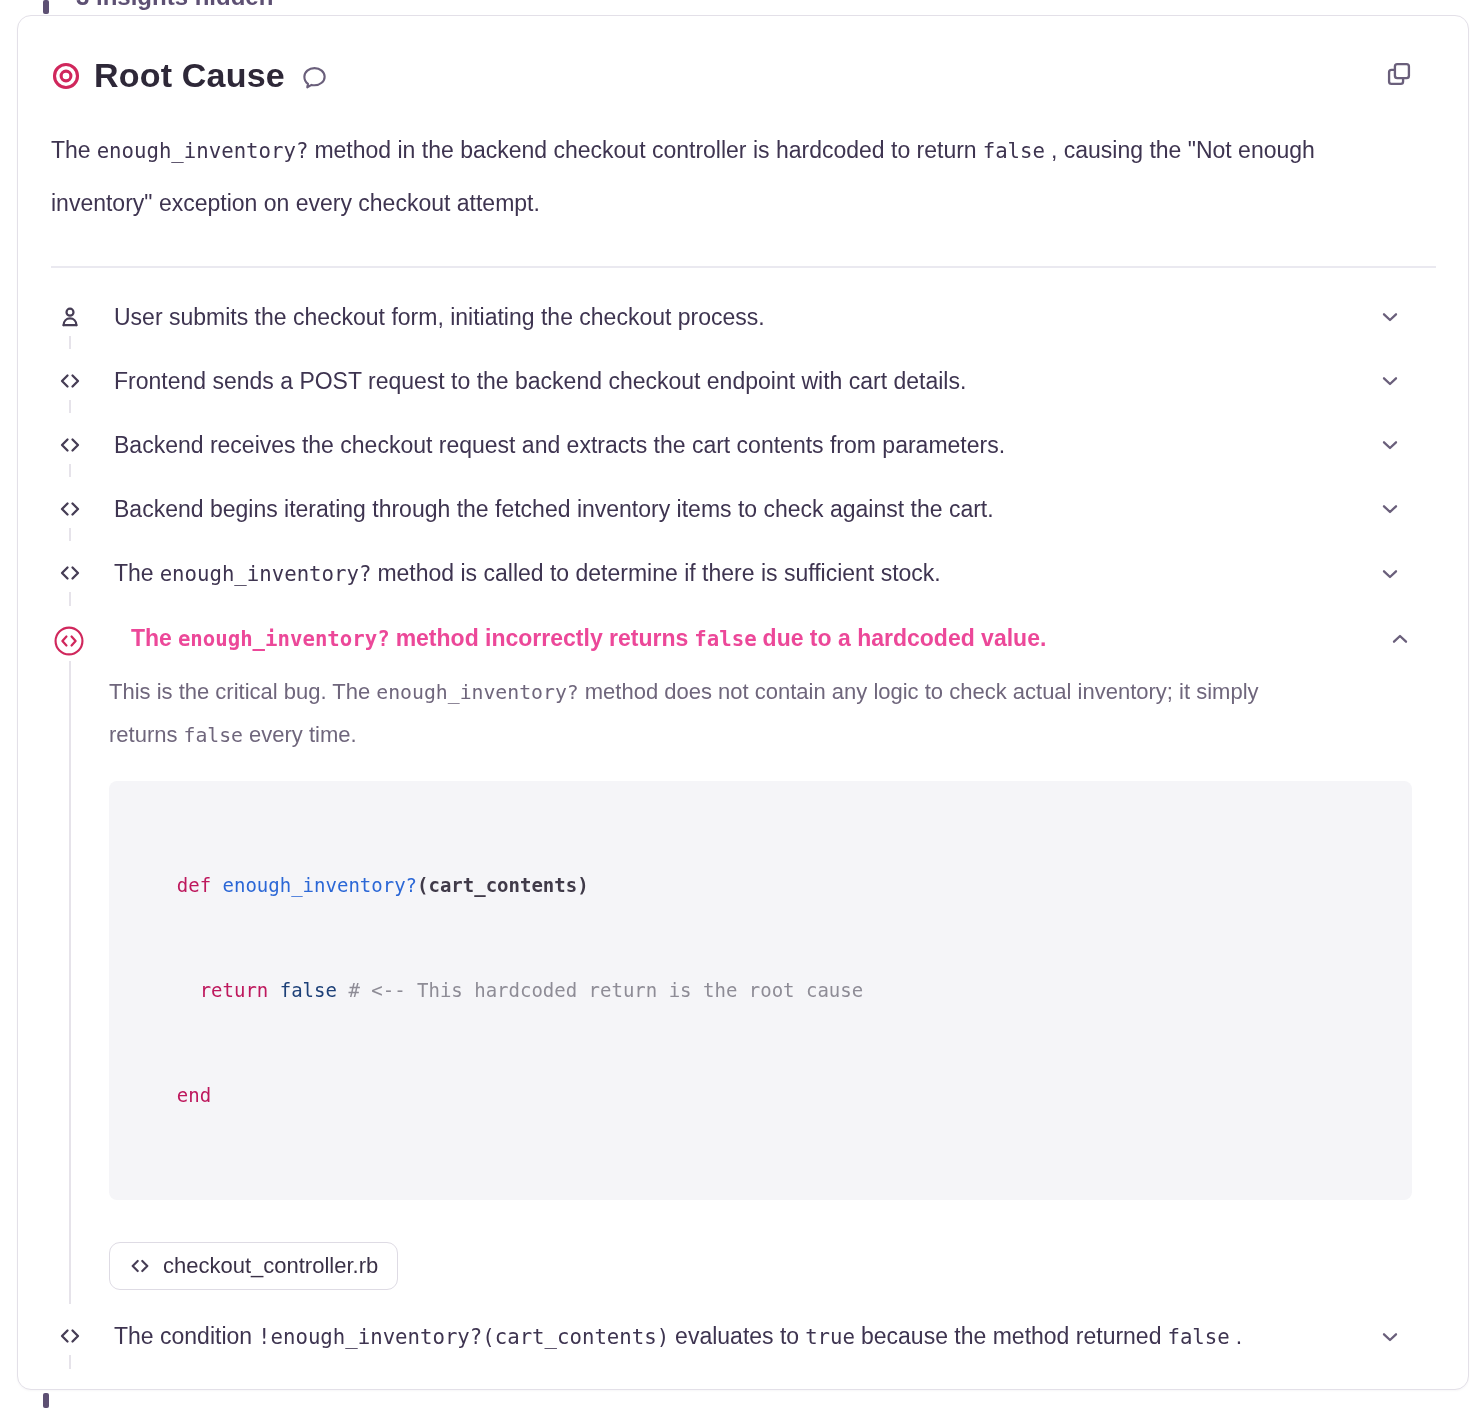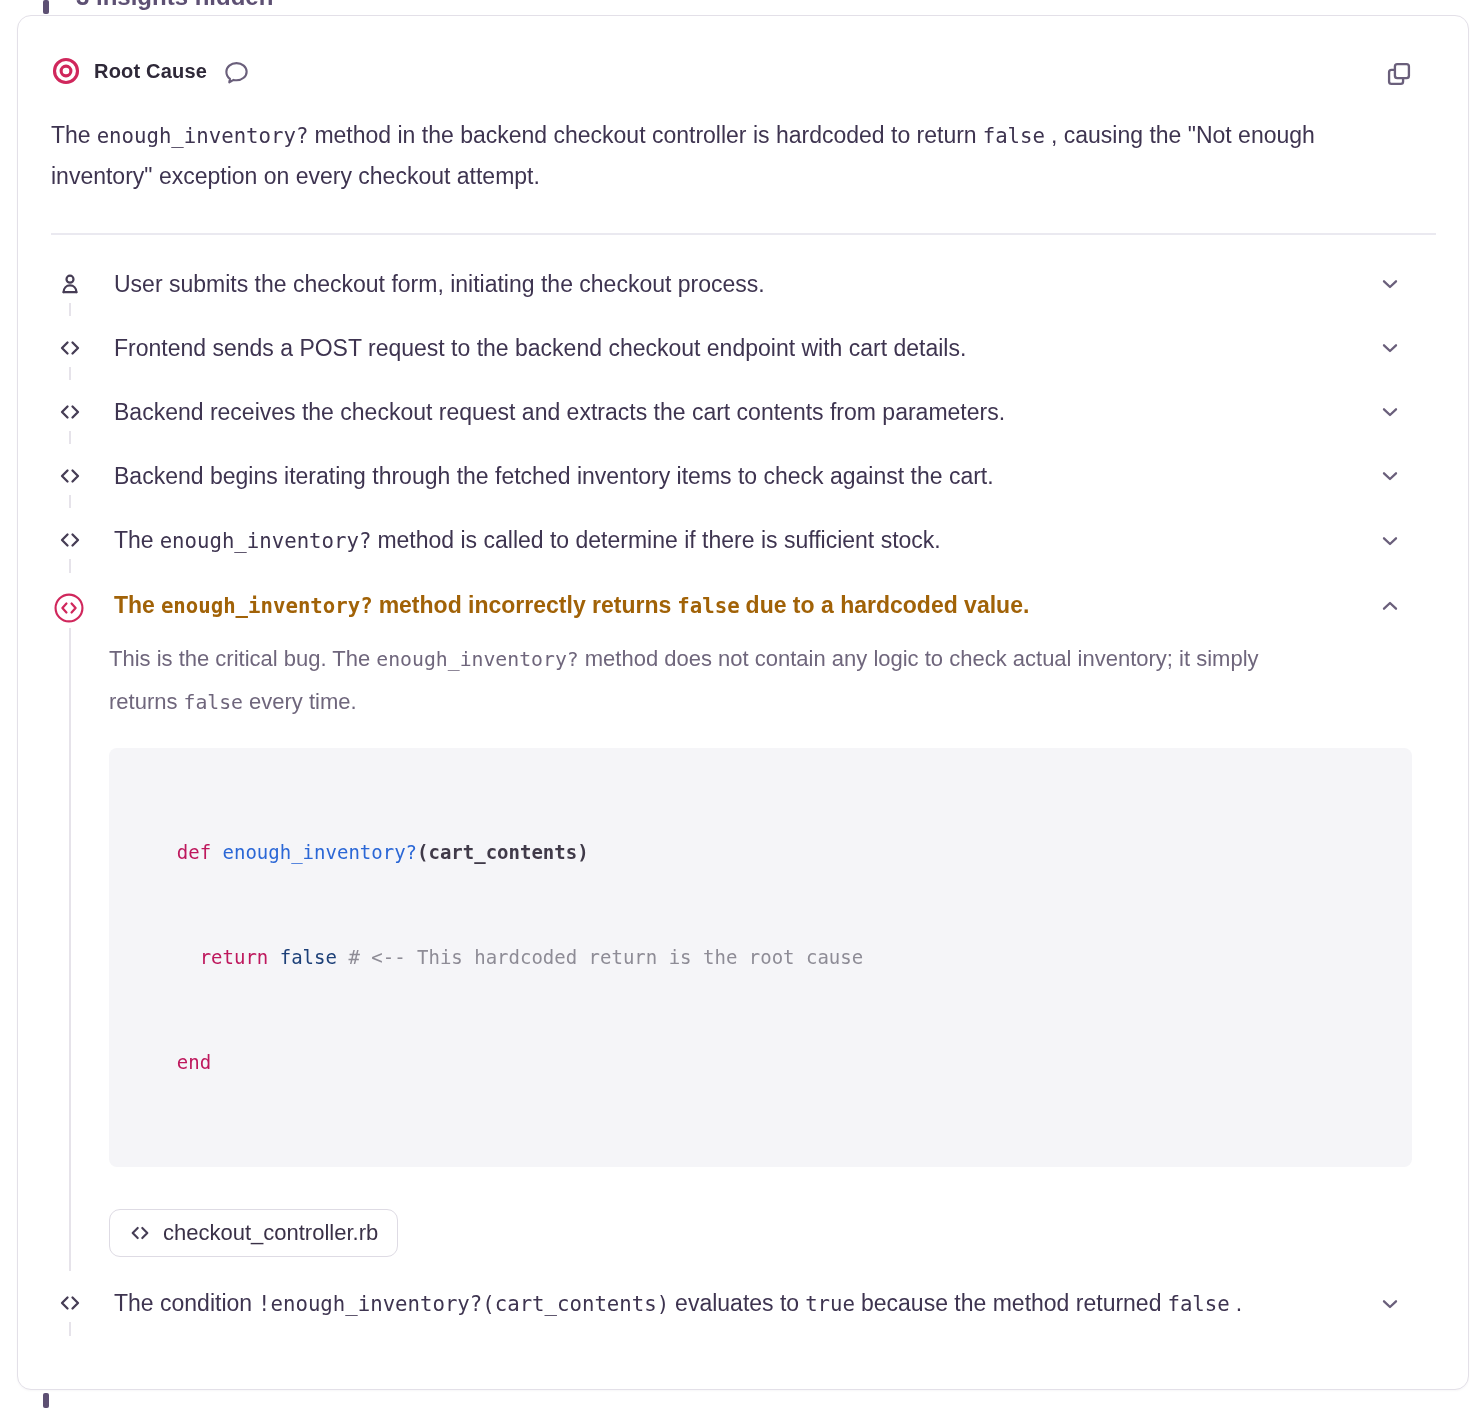--- a/index.html
+++ b/index.html
@@ -21,38 +21,38 @@
   
   .card{
     position:absolute;left:17px;top:15px;width:1452px;height:1375px;
     box-sizing:border-box;background:#fff;
     border:1.5px solid #e3e0e8;border-radius:14px;
     padding:40px 56px 0 33px;overflow:hidden;
     box-shadow:0 1px 2px rgba(60,50,80,0.04);
   }
   .card-header{display:flex;align-items:center;position:relative;}
   .hdr-target{width:30px;height:30px;flex:none;}
-  .hdr-title{font-size:20px;font-weight:700;color:#2e2838;margin-left:13px;letter-spacing:.2px;}
+  .hdr-title{font-size:34px;font-weight:700;color:#2e2838;margin-left:13px;letter-spacing:.2px;}
   .hdr-bubble{width:27px;height:27px;margin-left:16px;margin-top:3px;cursor:pointer;}
   .copy-btn{position:absolute;right:-1px;top:4px;width:28px;height:28px;cursor:pointer;}
   
-  .summary{margin-top:29px;font-size:23px;line-height:40px;max-width:1340px;color:#3e3450;}
+  .summary{margin-top:29px;font-size:23px;line-height:52px;max-width:1340px;color:#3e3450;}
   .divider{border:none;border-top:2px solid #eae9f0;margin:37px -24px 0 0;}
   
   .steps{margin-top:17px;}
   .step{display:flex;}
   .gutter{width:63px;flex:none;display:flex;flex-direction:column;align-items:flex-start;padding-top:20px;padding-left:7px;box-sizing:border-box;}
   .gutter .icon{width:24px;height:24px;flex:none;}
   .gutter .icon svg{display:block;}
   .connector{width:2px;flex:1;background:#e6e3ea;margin-left:11px;margin-top:7px;min-height:10px;}
   .main{flex:1;display:flex;flex-direction:column;min-width:0;}
   .head{display:flex;align-items:center;padding:13px 0;cursor:pointer;}
   .step-text{flex:1;font-size:23px;line-height:38px;padding-right:26px;max-width:1238px;}
   .chev{flex:none;width:24px;height:24px;}
-  .step.emph .step-text{font-weight:700;color:#a16207;}
+  .step.emph .step-text{font-weight:700;color:#ec4899;margin-left:17px;}
   .step.emph .gutter .icon{width:32px;height:32px;margin-left:-5px;margin-top:-3px;}
   .step.emph .gutter{padding-top:22px;}
   .step.emph .connector{margin-top:4px;}
   
   .seg-code{font-family:"DejaVu Sans Mono",monospace;font-size:.9em;margin:0 6px;white-space:pre-wrap;}
   
   .body{margin-left:-5px;padding-bottom:14px;}
   .note{font-size:22px;line-height:42px;color:#6f667c;max-width:1295px;margin:0;}
   .codeblock{
     margin-top:24px;background:#f5f5f8;border-radius:8px;

